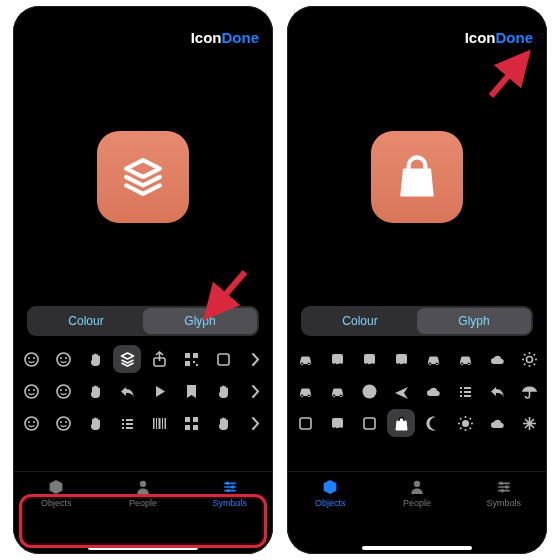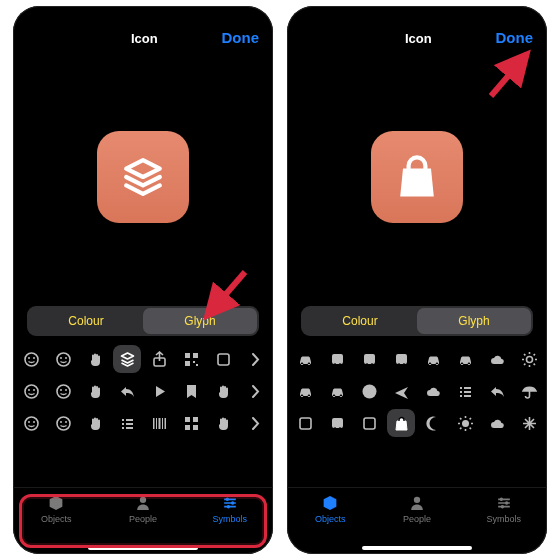--- a/index.html
+++ b/index.html
@@ -5,36 +5,36 @@
   :root{
     --bg:#000; --bg2:#1a1a1a; --bg3:#2a2a2a; --fg:#fff; --muted:#888; --blue:#1e80ff;
     --coral:#e68a6f; --coral-dk:#d9765a; --icon:#bdbdbd; --pill:#2f2f31; --pill-on:#505054;
     --tab:#7a7a7a; --highlight:#d9273e;
   }
   html,body{margin:0;padding:0;background:#fff;font-family:-apple-system,Segoe UI,Helvetica,Arial,sans-serif}
   .stage{width:560px;height:560px;background:#fff;position:relative;box-sizing:border-box;padding:6px 0 6px 0}
   .pair{display:flex;gap:14px;justify-content:center}
   .phone{width:260px;height:548px;background:#000;border-radius:26px;overflow:hidden;position:relative;box-shadow:0 0 0 1px #222 inset}
   .hdr{height:40px;display:flex;align-items:flex-end;padding:0 14px 6px;position:relative;z-index:2}
-  .hdr .title{flex:1;text-align:center;color:#fff;font-size:13px;font-weight:600}
+  .hdr .title{flex:1;text-align:right;color:#fff;font-size:15px;font-weight:600}
   .hdr .spacer{width:40px}
   .hdr .done{color:var(--blue);font-size:15px;font-weight:700}
   .stagearea{height:250px;display:flex;align-items:center;justify-content:center}
   .appicon{width:92px;height:92px;border-radius:22px;background:linear-gradient(180deg,var(--coral),var(--coral-dk));display:flex;align-items:center;justify-content:center}
   .appicon svg{width:56px;height:56px;stroke:#fff;fill:none;stroke-width:3}
   .segwrap{padding:4px 14px}
   .seg{display:flex;background:var(--pill);border-radius:9px;padding:2px}
-  .seg div{flex:1;text-align:center;color:#fde047;font-size:12px;padding:6px 0;border-radius:7px}
+  .seg div{flex:1;text-align:center;color:#7dd3fc;font-size:12px;padding:6px 0;border-radius:7px}
   .seg .on{background:var(--pill-on)}
   .glyphs{padding:4px 2px 0}
   .grid{display:grid;grid-template-columns:repeat(8,1fr);grid-auto-rows:30px;gap:2px 0;align-items:center;justify-items:center}
   .cell{width:28px;height:28px;display:flex;align-items:center;justify-content:center;color:var(--icon);border-radius:8px}
   .cell svg{width:17px;height:17px;fill:currentColor}
   .cell.sel{background:#3c3c3e;color:#fff}
-  .tabs{position:absolute;left:0;right:0;bottom:0;height:60px;display:flex;border-top:1px solid #1a1a1a;align-items:flex-start;padding-top:6px}
+  .tabs{position:absolute;left:0;right:0;bottom:16px;height:60px;display:flex;border-top:1px solid #1a1a1a;align-items:flex-start;padding-top:6px}
   .tab{flex:1;display:flex;flex-direction:column;align-items:center;gap:2px;color:var(--tab);font-size:9px}
   .tab svg{width:18px;height:18px;fill:currentColor}
   .tab.active{color:var(--blue)}
   .homebar{position:absolute;bottom:4px;left:50%;transform:translateX(-50%);width:110px;height:4px;border-radius:3px;background:#fff}
   .ring-red{position:absolute;border:3px solid var(--highlight);border-radius:12px;box-shadow:0 0 0 2px rgba(217,39,62,.2) inset;pointer-events:none}
   .arrow{position:absolute;pointer-events:none}
   .arrow svg{overflow:visible}
 </style>
 </head>
 <body>

